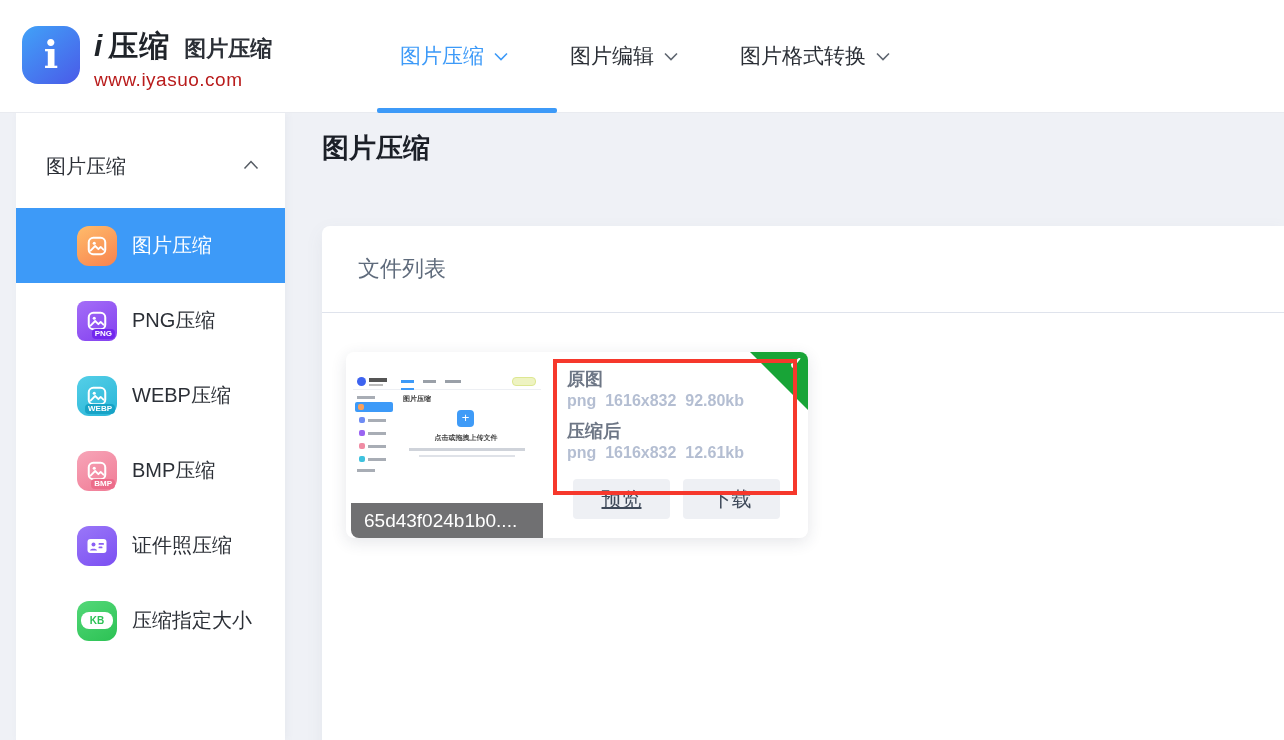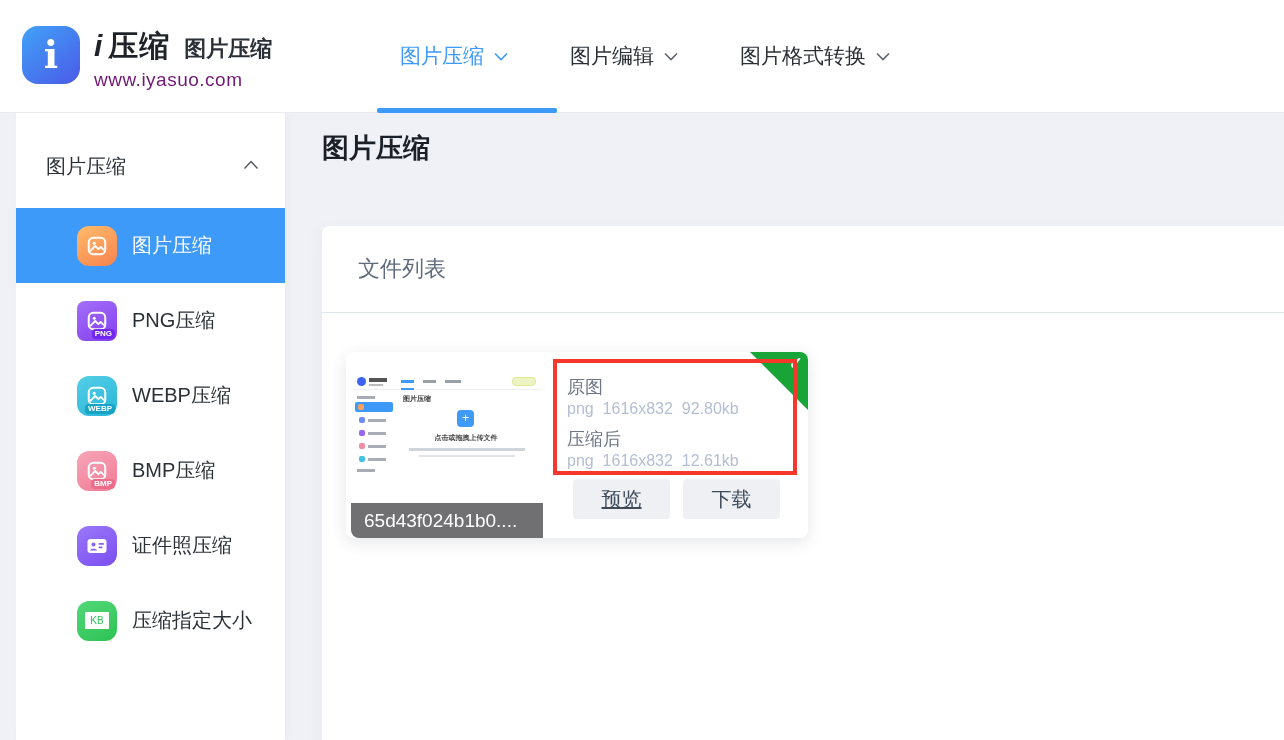--- a/index.html
+++ b/index.html
@@ -11,21 +11,21 @@
   .header { position:absolute; left:0; top:0; width:1284px; height:113px; background:#ffffff; border-bottom:1px solid #e9ebf0; z-index:20; }
   .logo-wrap { position:absolute; left:22px; top:26px; display:flex; align-items:flex-start; cursor:pointer; }
   .logo-icon { width:58px; height:58px; border-radius:16px; background:linear-gradient(140deg,#41a2f8 0%,#4a5ae8 100%);
     display:flex; align-items:center; justify-content:center; }
   .logo-icon span { color:#fff; font-family:"DejaVu Serif", serif; font-weight:bold; font-size:38px; line-height:1; }
   .brand-block { margin-left:14px; }
   .brand-line { display:flex; align-items:baseline; }
   .brand-i { font-size:30px; font-weight:bold; font-style:italic; color:#1f2329; margin-right:6px; }
   .brand-name { font-size:30px; font-weight:bold; color:#1f2329; letter-spacing:1px; }
   .brand-product { font-size:22px; color:#2b2f36; margin-left:14px; font-weight:bold; }
-  .brand-url { font-size:19px; color:#701a75; margin-top:2px; letter-spacing:0.5px; }
+  .brand-url { font-size:19px; color:#b91c1c; margin-top:2px; letter-spacing:0.5px; }
 
   .nav { position:absolute; left:400px; top:0; height:112px; display:flex; align-items:center; }
   .nav-item { display:flex; align-items:center; gap:10px; font-size:21px; color:#2b2f36; cursor:pointer; margin-right:62px; }
   .nav-item.active { color:#3d9af8; }
   .chev { width:14px; height:9px; display:inline-block; }
   .chev svg { display:block; }
   .nav-underline { position:absolute; left:377px; top:108px; width:180px; height:5px; background:#3d9af8; border-radius:2px; z-index:21; }
 
   
   .sidebar { position:absolute; left:16px; top:113px; width:269px; height:627px; background:#ffffff; box-shadow:2px 0 8px rgba(80,90,110,0.05); z-index:10; }
@@ -38,22 +38,22 @@
   .s-icon { width:40px; height:40px; border-radius:12px; position:relative; display:flex; align-items:center; justify-content:center; flex:0 0 auto; }
   .s-badge { position:absolute; bottom:2px; right:2px; font-size:8px; font-weight:bold; color:#fff; padding:1px 3px; border-radius:4px; line-height:1; letter-spacing:0; }
   .s-badge:empty { display:none; }
   .ic-img     { background:linear-gradient(150deg,#ffbc6b 0%,#f8824e 100%); }
   .ic-jpg     { background:linear-gradient(150deg,#85a0f7 0%,#5c79f2 100%); } .ic-jpg  .s-badge{ background:#4a63e8; }
   .ic-png     { background:linear-gradient(150deg,#a46ef7 0%,#8340f0 100%);border-radius:8px; } .ic-png  .s-badge{ background:#7227ee; }
   .ic-bmp     { background:linear-gradient(150deg,#f7a5b8 0%,#f07b95 100%); } .ic-bmp  .s-badge{ background:#ec6c8a; }
   .ic-webp    { background:linear-gradient(150deg,#55cfe8 0%,#28b5d7 100%); } .ic-webp .s-badge{ background:#17a3c6; }
   .ic-idphoto { background:linear-gradient(150deg,#9a77f8 0%,#7b4ff2 100%); }
   .ic-kb      { background:linear-gradient(150deg,#53d878 0%,#2cc254 100%); }
-  .kb-plate { background:#ffffff; border-radius:0; width:24px; height:17px; display:flex; align-items:center; justify-content:center;
-    font-size:10px; font-weight:normal; color:#2cc254; }
+  .kb-plate { background:#ffffff; border-radius:8px; width:32px; height:17px; display:flex; align-items:center; justify-content:center;
+    font-size:10px; font-weight:bold; color:#2cc254; }
 
   
   .page-title { position:absolute; left:322px; top:130px; font-size:27px; font-weight:bold; color:#1b1f27; z-index:5; }
   .panel { position:absolute; left:322px; top:226px; width:962px; height:530px; background:#ffffff; border-radius:8px 0 0 0;
     box-shadow:0 6px 18px rgba(100,110,130,0.08); z-index:5; }
   .panel-header { height:87px; border-bottom:1px solid #dfe3ec; display:flex; align-items:center; padding-left:36px; }
   .panel-title { font-size:22px; color:#5f6b7c; }
 
   
   .card { position:absolute; left:24px; top:126px; width:462px; height:186px; background:#ffffff; border-radius:8px;
@@ -83,22 +83,22 @@
   .m-row { position:absolute; left:6px; width:30px; height:7px; }
   .m-row i { position:absolute; left:0; top:0; width:6px; height:6px; border-radius:2px; display:block; }
   .m-row b { position:absolute; left:9px; top:2px; width:18px; height:3px; background:#a8adb5; display:block; }
   .m-title { position:absolute; left:50px; top:21px; font-size:7px; font-weight:bold; color:#333; line-height:1; }
   .m-plus { position:absolute; left:104px; top:36px; width:17px; height:17px; border-radius:4px; background:#3f9bf7;
     color:#fff; font-size:13px; line-height:16px; text-align:center; }
   .m-upload-text { position:absolute; left:50px; top:60px; width:126px; text-align:center; font-size:7px; font-weight:bold; color:#444; line-height:1; white-space:nowrap; overflow:hidden; }
   .m-gray1 { position:absolute; left:56px; top:74px; width:116px; height:3px; background:#cfd3da; }
   .m-gray2 { position:absolute; left:66px; top:81px; width:96px; height:2px; background:#dfe2e8; }
 
-  .info-box { position:absolute; left:207px; top:7px; width:244px; height:116px; border:4px solid #f6382c;
-    padding:12px 0 0 10px; z-index:5; background:transparent; }
+  .info-box { position:absolute; left:207px; top:7px; width:244px; height:136px; border:4px solid #f6382c;
+    padding:4px 0 0 10px; z-index:5; background:transparent;font-weight:bold; }
   .info-label { font-size:18px; color:#6d7685; line-height:1.35; }
   .info-value { font-size:16px; color:#b4bed2; line-height:1.3; white-space:pre; }
   .info-gap { height:7px; }
 
   .btn { position:absolute; top:127px; width:97px; height:40px; background:#eef0f4; border:none; border-radius:4px;
     font-size:20px; color:#3f4a5a; font-family:"Liberation Sans", sans-serif; cursor:pointer; }
   .btn-preview { left:227px;text-decoration:underline; }
   .btn-download { left:337px; }
 </style>
 </head>

